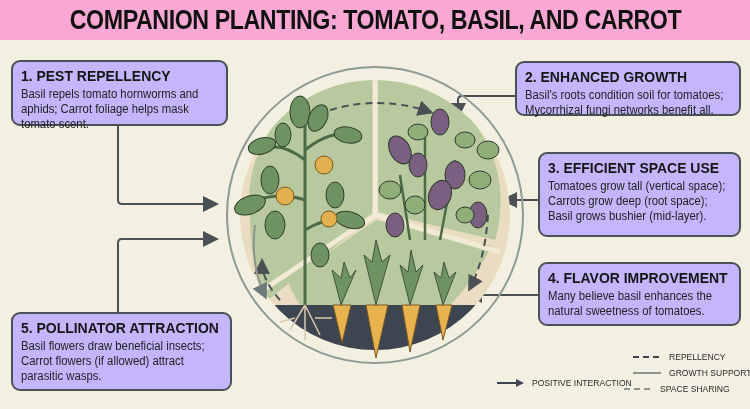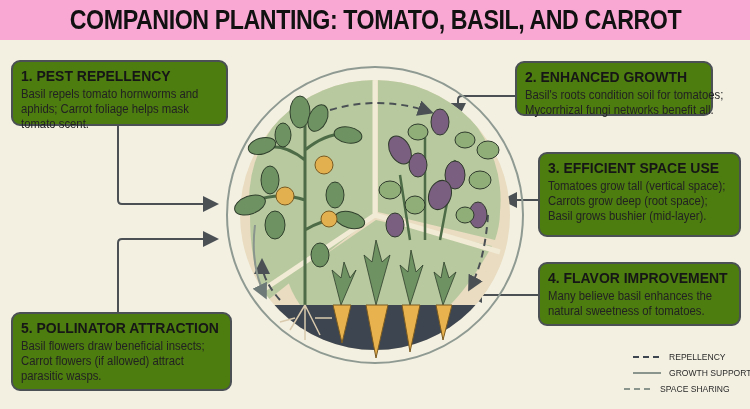--- a/index.html
+++ b/index.html
@@ -16,36 +16,36 @@
     display: flex; align-items: center; justify-content: center;
   }
   .title {
     font-family: "Liberation Sans", sans-serif;
     font-weight: bold; font-size: 27px; letter-spacing: -0.5px;
     transform: scaleX(0.86); transform-origin: center; white-space: nowrap;
     color: #111;
   }
   .card {
     position: absolute;
-    background: #4d7c0f;
+    background: #c4b5fd;
     border: 2px solid #4a5054;
     border-radius: 9px;
     padding: 5px 8px 6px 8px;
   }
   .card h2 {
     font-weight: bold; font-size: 15.5px; color: #161616;
     transform: scaleX(0.9); transform-origin: left; white-space: nowrap;
     margin-bottom: 2px;
   }
   .card p {
     font-size: 12.3px; line-height: 15px; color: #222;
     transform: scaleX(0.92); transform-origin: left top; white-space: nowrap;
   }
   #card1 { left: 11px; top: 60px; width: 217px; height: 66px; }
-  #card2 { left: 515px; top: 61px; width: 198px; height: 55px; }
+  #card2 { left: 515px; top: 61px; width: 226px; height: 55px; }
   #card3 { left: 538px; top: 152px; width: 203px; height: 85px; }
   #card4 { left: 538px; top: 262px; width: 203px; height: 64px; padding-left: 8px; }
   #card5 { left: 11px; top: 312px; width: 221px; height: 79px; }
   svg.scene { position: absolute; left: 0; top: 0; }
   .legend { position: absolute; left: 496px; top: 350px; width: 254px; height: 55px; }
   .legend .item { position: absolute; display: flex; align-items: center; }
   .legend .lbl {
     font-size: 9.5px; color: #2a2a2a; white-space: nowrap;
     transform: scaleX(0.9); transform-origin: left;
   }
@@ -191,20 +191,27 @@
 </div>
 
 <div class="card" id="card5">
   <h2>5. POLLINATOR ATTRACTION</h2>
   <p>Basil flowers draw beneficial insects;</p>
   <p>Carrot flowers (if allowed) attract</p>
   <p>parasitic wasps.</p>
 </div>
 
 <div class="legend">
+  <div class="item" style="left:0; top:27px;">
+    <svg width="30" height="10" style="margin-right:6px">
+      <line x1="1" y1="5" x2="22" y2="5" stroke="#3d4650" stroke-width="2"></line>
+      <path d="M20,1 L28,5 L20,9 Z" fill="#3d4650"></path>
+    </svg>
+    <span class="lbl">POSITIVE INTERACTION</span>
+  </div>
   <div class="item" style="left:137px; top:1px;">
     <svg width="30" height="6" style="margin-right:6px">
       <line x1="0" y1="3" x2="28" y2="3" stroke="#3d4650" stroke-width="2" stroke-dasharray="6,4"></line>
     </svg>
     <span class="lbl">REPELLENCY</span>
   </div>
   <div class="item" style="left:137px; top:17px;">
     <svg width="30" height="6" style="margin-right:6px">
       <line x1="0" y1="3" x2="28" y2="3" stroke="#8a958d" stroke-width="2"></line>
     </svg>

